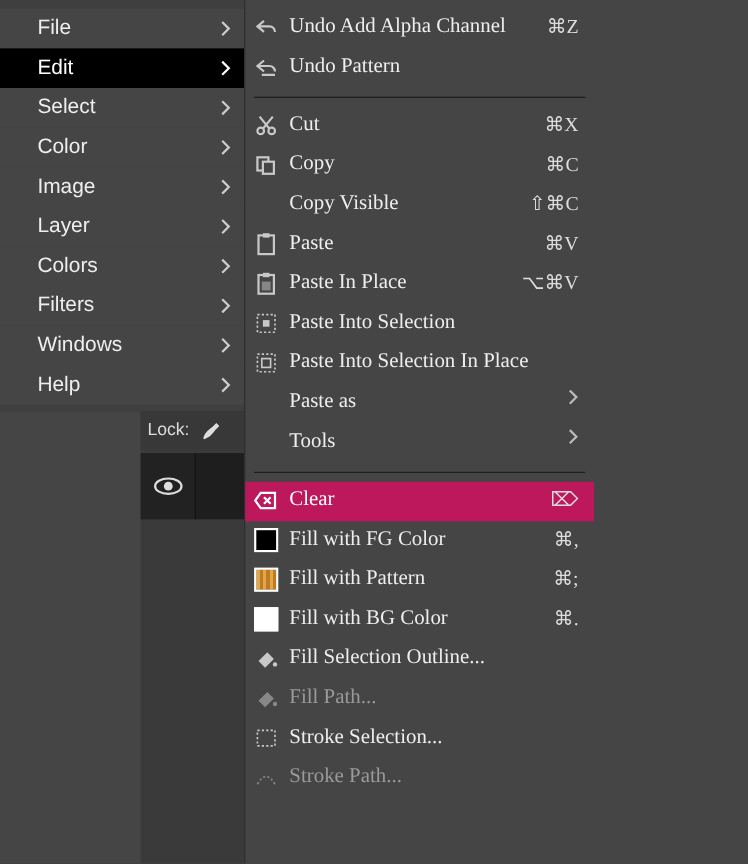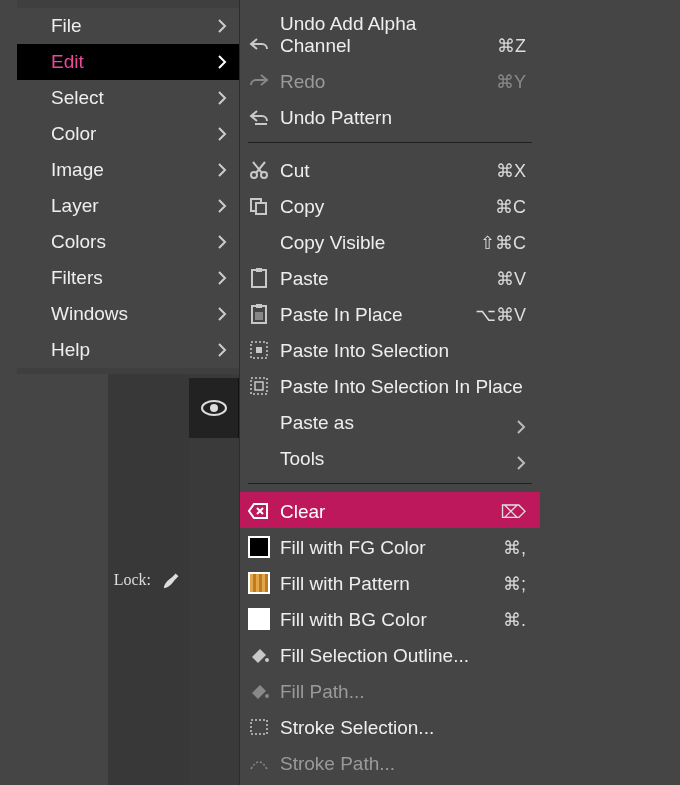--- a/index.html
+++ b/index.html
@@ -4,52 +4,52 @@
 <style>
   * { margin: 0; padding: 0; box-sizing: border-box; }
   html, body {
     width: 680px; height: 785px;
     background: #454545;
     font-family: "Helvetica Neue", Arial, sans-serif;
     font-size: 18px;
     color: #eee;
     overflow: hidden;
   }
-  .root { display: flex; width: 540px; height: 785px; padding-left: 17px; }
+  .root { display: flex; width: 540px; height: 785px; }
   
   .leftcol {
     width: 222px;
     display: flex; flex-direction: column;
     background: #454545;
   }
   .menubar {
     background: #3f3f3f;
     padding-top: 8px; padding-bottom: 6px;
   }
   .menubar-item {
     display: flex; align-items: center; justify-content: space-between;
     padding: 7px 12px 7px 34px;
     background: #454545;
     cursor: default;
     font-size: 19px;
   }
   .menubar-item.selected {
-    background: #000; color: #ec4899;
+    background: #000; color: #ffffff;
   }
   .menubar-chevron { color: #ccc; }
   .menubar-item.selected .menubar-chevron { color: #fff; }
 
   
   .below-menubar { flex: 1; display: flex; background: #333; }
   .toolbox-strip {
     width: 128px; background: #454545;
   }
   .layers-panel {
     flex: 1; background: #3a3a3a;
-    display: flex; flex-direction: row; font-family: Liberation Serif, serif;
+    display: flex; flex-direction: column;
   }
   .lock-row {
     display: flex; align-items: center; gap: 10px;
     padding: 6px 6px 6px 6px;
     background: #383838;
     font-size: 16px; color: #ddd;
   }
   .brush-swatch {
     width: 22px; height: 22px;
     display: inline-flex; align-items: center; justify-content: center;
@@ -71,25 +71,26 @@
 
   
   .submenu {
     flex: 1;
     background: #454545;
     border-left: 1px solid #2c2c2c;
     display: flex; flex-direction: column;
     padding-top: 8px;
   }
   .sub-item {
-    display: flex; align-items: flex-end;
+    display: flex; align-items: flex-start;
     padding: 5px 14px 5px 6px;
     gap: 8px;
     font-size: 19px;
     min-height: 36px;
+    font-family: Liberation Serif, serif;
   }
   .sub-item.highlight { background: #be185d; color: #fff; }
   .sub-item.disabled { color: #9a9a9a; }
   .sub-item .icon {
     width: 26px; height: 24px;
     display: inline-flex; align-items: center; justify-content: center;
     flex-shrink: 0;
     color: #c8c8c8;
   }
   .sub-item.disabled .icon { color: #888; }
@@ -232,29 +233,20 @@
     <div class="sub-item">
       <span class="icon">
           <svg width="22" height="18" viewBox="0 0 22 18">
             <path d="M9 3 L3 8 L9 13 M3 8 H14 A5 5 0 0 1 19 13" fill="none" stroke="currentColor" stroke-width="2"></path>
           </svg>
         </span>
       <span class="label">Undo Add Alpha Channel</span>
       <span class="shortcut">⌘Z</span>
     </div>
 
-    <div class="sub-item disabled">
-      <span class="icon">
-          <svg width="22" height="18" viewBox="0 0 22 18">
-            <path d="M13 3 L19 8 L13 13 M19 8 H8 A5 5 0 0 0 3 13" fill="none" stroke="currentColor" stroke-width="2"></path>
-          </svg>
-        </span>
-      <span class="label">Redo</span>
-      <span class="shortcut">⌘Y</span>
-    </div>
 
     <div class="sub-item">
       <span class="icon">
           <svg width="22" height="18" viewBox="0 0 22 18">
             <path d="M9 3 L3 8 L9 13 M3 8 H14 A5 5 0 0 1 19 13" fill="none" stroke="currentColor" stroke-width="2"></path>
             <path d="M7 16 H19" stroke="currentColor" stroke-width="2"></path>
           </svg>
         </span>
       <span class="label">Undo Pattern</span>
     </div>

